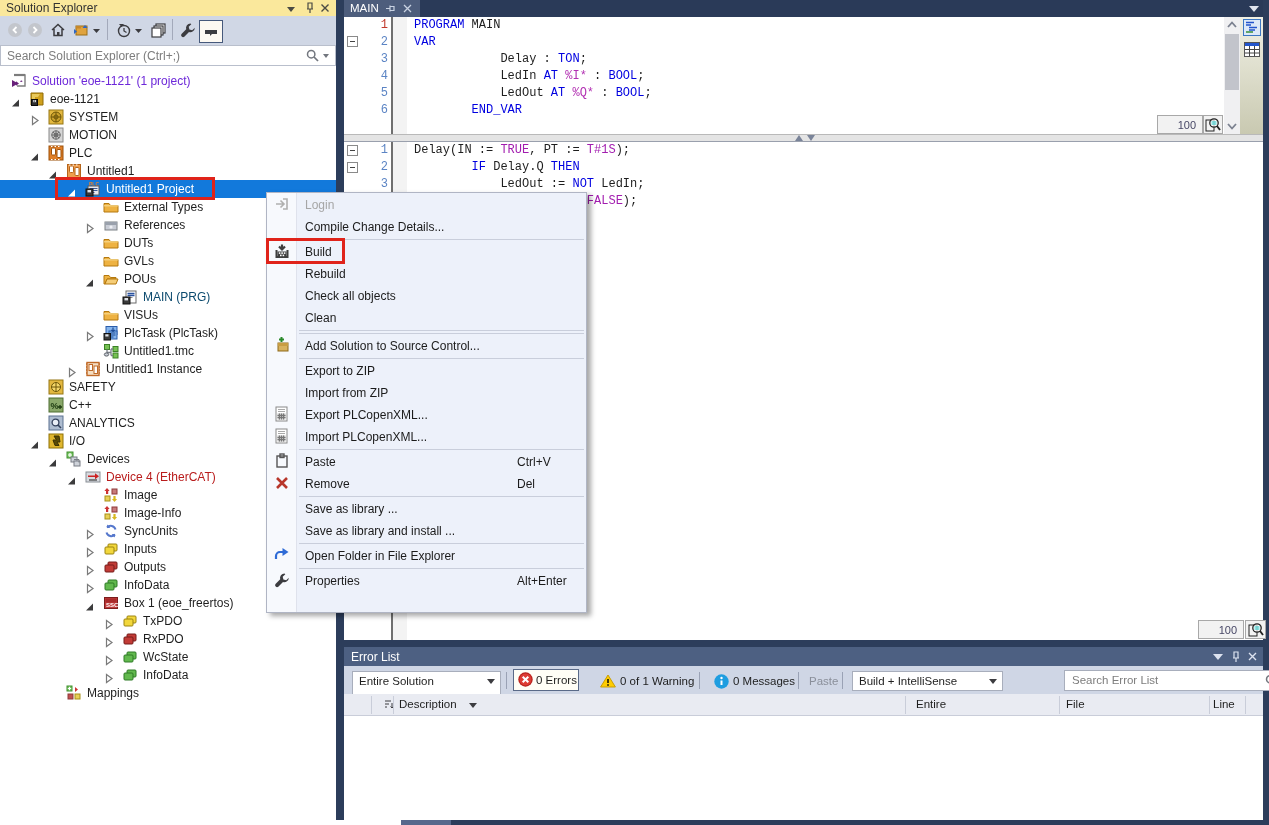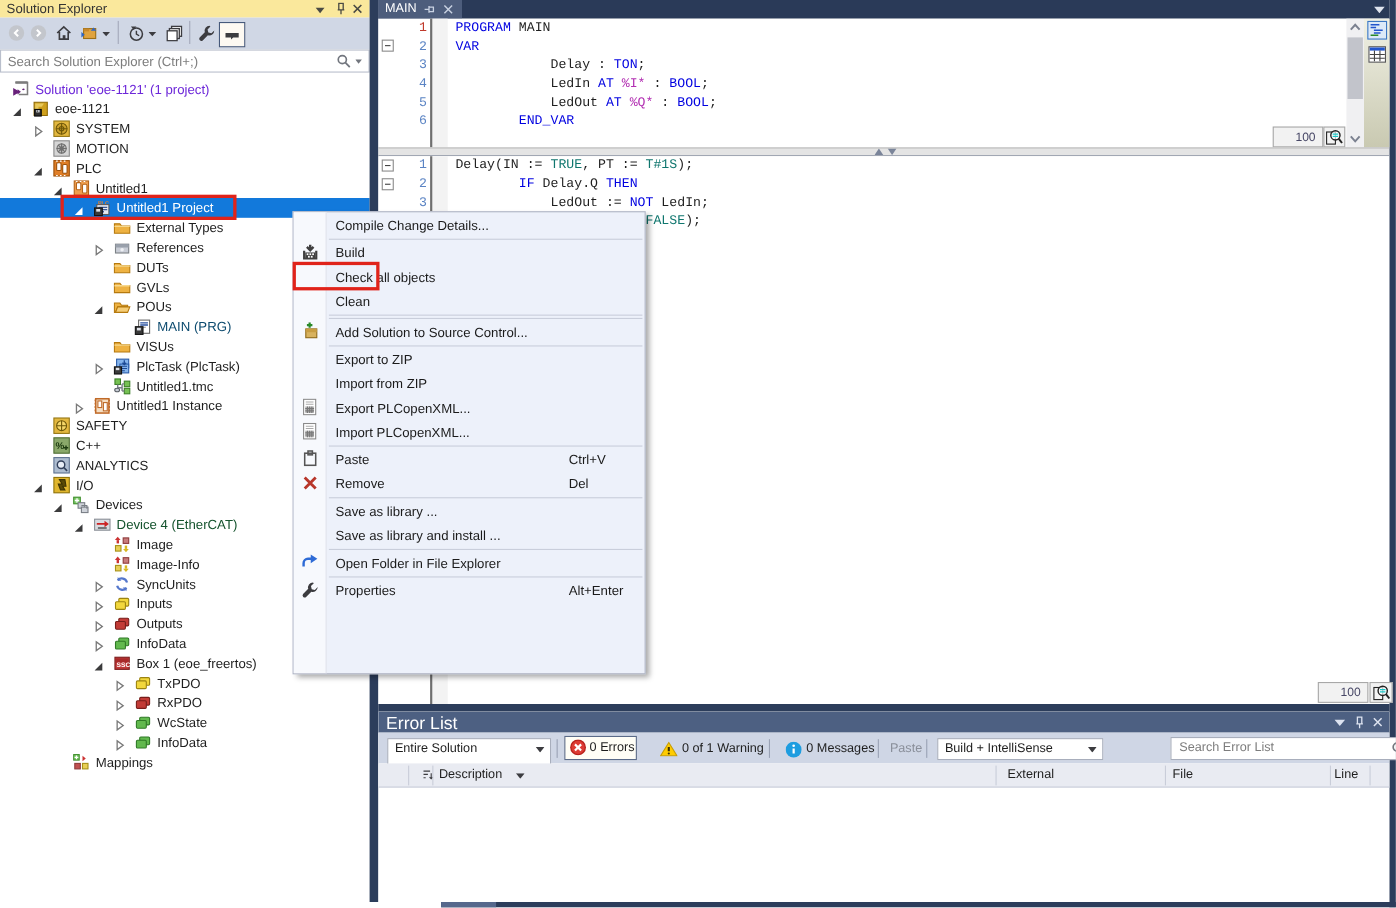--- a/index.html
+++ b/index.html
@@ -1,20 +1,20 @@
 <!DOCTYPE html>
 <html><head><meta charset="utf-8"><style>
 *{margin:0;padding:0;box-sizing:border-box}
 html,body{width:1269px;height:825px;overflow:hidden}
 body{position:relative;font-family:"Liberation Sans",sans-serif;background:#fff;color:#1e1e1e}
 .ab{position:absolute}
 .row{position:absolute;height:18px;display:flex;align-items:center;font-size:12px;white-space:nowrap}
 .row svg.ic{flex:none;margin-right:5px}
 .mono{font-family:"Liberation Mono",monospace;font-size:12px;line-height:17px;white-space:pre}
-.k{color:#0000e0}.m{color:#b230b2}.o{color:#0f766e}
+.k{color:#0000e0}.m{color:#b230b2}.o{color:#a21caf}
 .fold{position:absolute;width:11px;height:11px;background:#fff;border:1px solid #8a8a8a}
 .fold:before{content:"";position:absolute;left:2px;right:2px;top:4px;height:1px;background:#444}
 .mi{height:22px;display:flex;align-items:center;padding-left:38px;font-size:12px;color:#1b1b1b;position:relative}
 .mi .sc{position:absolute;left:250px}
 .msep{height:3px;position:relative}
 .msep:before{content:"";position:absolute;left:32px;right:2px;top:1px;height:1px;background:#c9cedb}
 .mic{position:absolute;left:7px;top:2px;width:18px;height:18px}
 </style></head><body>
 
 <div class="ab" style="left:0;top:0;width:336px;height:825px;background:#fff">
@@ -305,21 +305,21 @@
         <path d="M4 2 v4 M2 4 h4" stroke="#fff" stroke-width="1.2"></path>
         <rect x="5" y="6" width="6" height="5" fill="#cfd3da" stroke="#787d85"></rect>
         <rect x="8" y="10" width="6" height="5" fill="#cfd3da" stroke="#787d85"></rect>
         <path d="M8 8.5 h5 v3" stroke="#787d85" fill="none"></path>
       </svg>
       <span>Devices</span>
     </div>
 <div class="ab" style="left:66px;top:472px"><svg class="ic" width="11" height="11" viewBox="0 0 11 11">
         <path d="M9 2.5 V9.5 H2 Z" fill="#3b3b3c"></path>
       </svg></div>
-<div class="row" style="left:85px;top:468px;color:#14532d">
+<div class="row" style="left:85px;top:468px;color:#b91c1c">
       <svg class="ic" width="16" height="16" viewBox="0 0 16 16">
         <rect x="1" y="3" width="14" height="10" fill="#d8dbe0" stroke="#8a8f96"></rect>
         <path d="M3 6.5 h7 v-2.2 l4 3 -4 3 v-2.2 h-7 Z" fill="#cc2222"></path>
         <path d="M4 11 h8" stroke="#555" stroke-width="1.4"></path>
       </svg>
       <span>Device 4 (EtherCAT)</span>
     </div>
 <div class="row" style="left:103px;top:486px;color:#1e1e1e">
       <svg class="ic" width="16" height="16" viewBox="0 0 16 16">
         <path d="M4 1 l2.6 3 h-5.2 Z" fill="#c33"></path>
@@ -531,21 +531,21 @@
       <svg class="" width="16" height="16" viewBox="0 0 16 16" style="position:absolute;left:2px;top:1px">
         <rect x="1" y="3" width="8" height="11" fill="#f4f4f4" stroke="#222"></rect>
         <circle cx="9" cy="6" r="4.2" fill="#fff" fill-opacity="0.7" stroke="#222" stroke-width="1.3"></circle>
         <path d="M6.5 5 h5 M6.5 7 h5" stroke="#18c7c7" stroke-width="1.1"></path>
         <path d="M12 9 L15 13" stroke="#222" stroke-width="1.8"></path>
       </svg>
     </div>
 </div>
 <div class="ab" style="left:344px;top:640px;width:919px;height:7px;background:#2c3d5b"></div>
 <div class="ab" style="left:344px;top:647px;width:919px;height:178px;background:#fff">
-<div class="ab" style="left:0;top:0;width:919px;height:19px;background:#4d6082;color:#fff;font-size:16px">
+<div class="ab" style="left:0;top:0;width:919px;height:19px;background:#4d6082;color:#fff;font-size:12px">
       <span style="position:absolute;left:7px;top:3px">Error List</span>
       <svg class="" width="10" height="6" viewBox="0 0 10 6" style="position:absolute;left:869px;top:7px">
         <path d="M0 0 L5 6 L10 0 Z" fill="#dde3f0"></path>
       </svg>
       <svg class="" width="10" height="12" viewBox="0 0 10 12" style="position:absolute;left:887px;top:4px">
         <path d="M3 1 h4 v6 h-4 Z M2 7 h6 M5 7 v4" stroke="#dde3f0" fill="none" stroke-width="1.2"></path>
       </svg>
       <svg class="" width="9" height="9" viewBox="0 0 9 9" style="position:absolute;left:904px;top:5px">
         <path d="M1 1 L8 8 M8 1 L1 8" stroke="#dde3f0" stroke-width="1.4"></path>
       </svg>
@@ -607,52 +607,62 @@
 <svg class="" width="10" height="10" viewBox="0 0 10 10" style="position:absolute;left:40px;top:5px">
         <path d="M1 2 h6 M1 5 h4 M1 8 h2" stroke="#3c3c40"></path>
         <path d="M8 4 v5 m-1.5-1.5 l1.5 1.5 1.5-1.5" stroke="#3c3c40" fill="none"></path>
       </svg>
 <span style="position:absolute;left:55px;top:4px">Description</span>
       <svg class="" width="8" height="5" viewBox="0 0 8 5" style="position:absolute;left:125px;top:9px">
         <path d="M0 0 L4 5 L8 0 Z" fill="#3c3c40"></path>
       </svg>
 <div class="ab" style="left:27px;top:2px;width:1px;height:18px;background:#c9cdd9"></div>
 <div class="ab" style="left:49px;top:2px;width:1px;height:18px;background:#c9cdd9"></div>
-<span style="position:absolute;left:572px;top:4px">External</span>
+<span style="position:absolute;left:572px;top:4px">Entire</span>
       <div class="ab" style="left:561px;top:2px;width:1px;height:18px;background:#c9cdd9"></div>
 <span style="position:absolute;left:722px;top:4px">File</span>
       <div class="ab" style="left:715px;top:2px;width:1px;height:18px;background:#c9cdd9"></div>
 <span style="position:absolute;left:869px;top:4px">Line</span>
       <div class="ab" style="left:865px;top:2px;width:1px;height:18px;background:#c9cdd9"></div>
 <div class="ab" style="left:901px;top:2px;width:1px;height:18px;background:#c9cdd9"></div>
 </div>
 </div>
 <div class="ab" style="left:401px;top:820px;width:868px;height:5px;background:#2c3d5b"></div>
 <div class="ab" style="left:401px;top:820px;width:50px;height:5px;background:#56688c"></div>
 <div class="ab" style="left:266px;top:192px;width:321px;height:421px;background:#edf1fa;border:1px solid #b0b5c4;box-shadow:4px 3px 5px rgba(0,0,0,0.35);padding-top:1px">
 <div class="ab" style="left:0;top:0;width:30px;height:419px;background:#f7f9fd;border-right:1px solid #dfe2ec"></div>
 <div style="position:relative">
+<div class="mi" style="color:#a6a6a6">
+        <span class="mic"><svg class="ic" width="16" height="16" viewBox="0 0 16 16">
+            <path d="M2 8 h8 m-3.5-3.5 L10 8 l-3.5 3.5" stroke="#b0b0b0" stroke-width="1.6" fill="none"></path>
+            <path d="M9 3 h4 v10 h-4" stroke="#b0b0b0" stroke-width="1.6" fill="none"></path>
+          </svg></span>
+        <span>Login</span>
+      </div>
 <div class="mi" style="">
         <span>Compile Change Details...</span>
       </div>
 <div class="msep"></div>
 <div class="mi" style="">
         <span class="mic"><svg class="ic" width="16" height="16" viewBox="0 0 16 16">
             <path d="M8 1.5 v4 m-3-2 L8 6.5 l3-3" stroke="#3f3f3f" stroke-width="2.2" fill="none"></path>
             <path d="M2.5 7 v7 h11 v-7" fill="none" stroke="#3f3f3f" stroke-width="2"></path>
             <rect x="3.5" y="8.5" width="9" height="5" fill="#3f3f3f"></rect>
             <rect x="4.8" y="9.3" width="1.6" height="1.6" fill="#fff"></rect>
             <rect x="7.3" y="9.3" width="1.6" height="1.6" fill="#fff"></rect>
             <rect x="9.8" y="9.3" width="1.6" height="1.6" fill="#fff"></rect>
             <rect x="6" y="11.6" width="1.6" height="1.6" fill="#fff"></rect>
             <rect x="8.6" y="11.6" width="1.6" height="1.6" fill="#fff"></rect>
           </svg></span>
         <span>Build</span>
       </div>
 <div class="mi" style="">
+        <span>Rebuild</span>
+      </div>
+<div class="mi" style="">
         <span>Check all objects</span>
       </div>
 <div class="mi" style="">
         <span>Clean</span>
       </div>
 <div class="msep"></div>
 <div class="msep"></div>
 <div class="mi" style="">
         <span class="mic"><svg class="ic" width="16" height="16" viewBox="0 0 16 16">
             <rect x="4" y="6" width="10" height="8" fill="#d8b25e" stroke="#8f6a1a"></rect>

